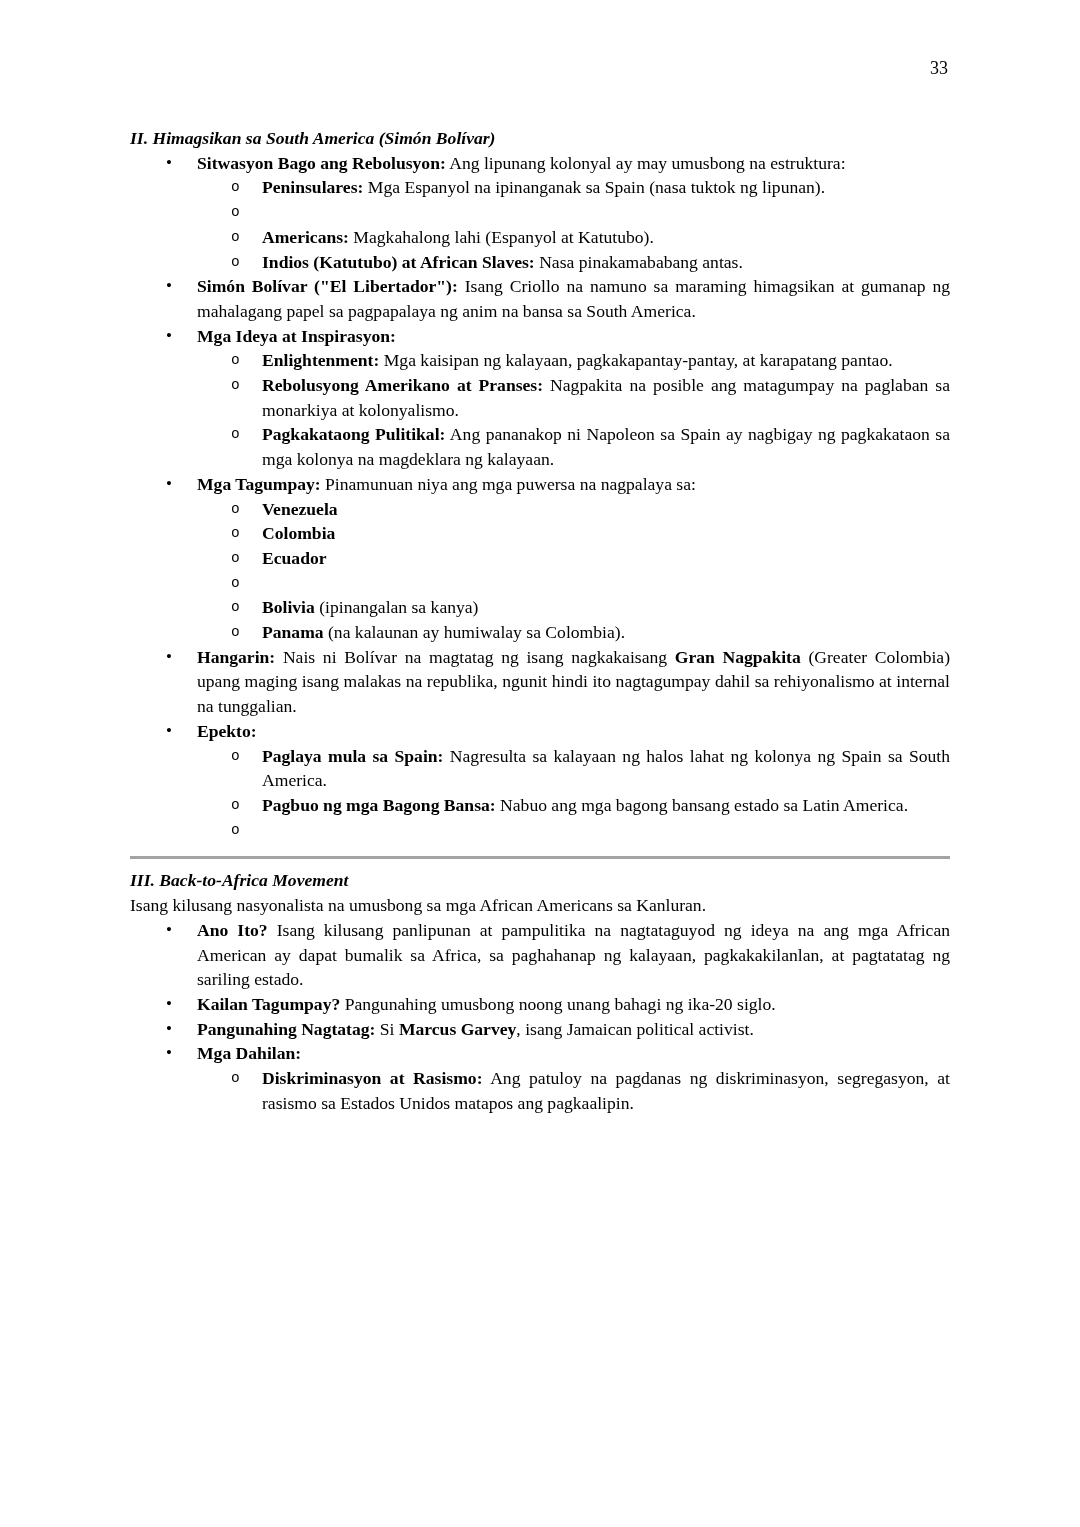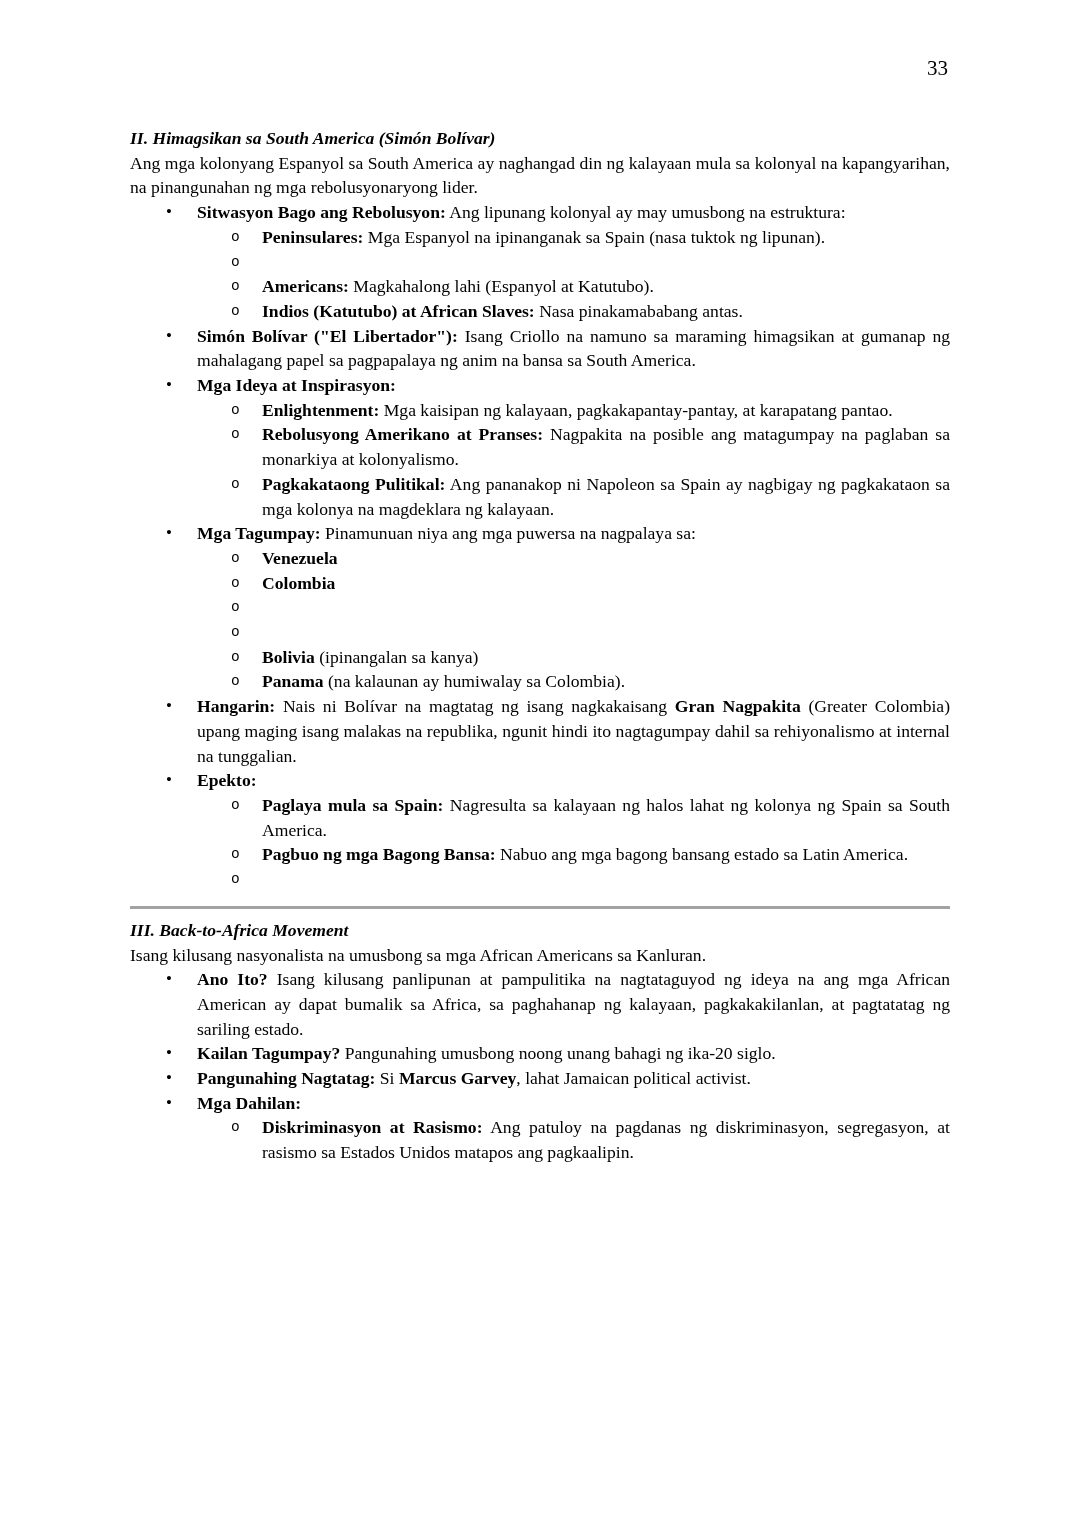--- a/index.html
+++ b/index.html
@@ -13,21 +13,21 @@
     height: 1527px;
     background: #ffffff;
     font-family: "Liberation Serif", "DejaVu Serif", serif;
     color: #000000;
     overflow: hidden;
   }
   .page-number {
     position: absolute;
     top: 56px;
     right: 132px;
-    font-size: 21px;
+    font-size: 18px;
     line-height: 24px;
   }
   .content {
     position: absolute;
     top: 126px;
     left: 130px;
     width: 820px;
     font-size: 17.6px;
     line-height: 24.7px;
   }
@@ -68,21 +68,20 @@
     margin: 14px 0 9px 0;
   }
 </style>
 </head>
 <body>
 
 <div class="page">
   <div class="page-number">33</div>
   <div class="content" id="doc-body">
       <div class="section-heading">II. Himagsikan sa South America (Simón Bolívar)</div>
-      <div class="intro">Ang mga kolonyang Espanyol sa South America ay naghangad din ng kalayaan mula sa kolonyal na kapangyarihan, na pinangunahan ng mga rebolusyonaryong lider.</div>
       <div class="li l1">
         <span class="bullet">•</span>
         <div class="li-text"><span class="b">Sitwasyon Bago ang Rebolusyon:</span><span> Ang lipunang kolonyal ay may umusbong na estruktura:</span></div>
       </div>
       <div class="li l2">
         <span class="bullet">o</span>
         <div class="li-text"><span class="b">Peninsulares:</span><span> Mga Espanyol na ipinanganak sa Spain (nasa tuktok ng lipunan).</span></div>
       </div>
       <div class="li l2">
         <span class="bullet">o</span>
@@ -122,20 +121,21 @@
       <div class="li l2">
         <span class="bullet">o</span>
         <div class="li-text"><span class="b">Venezuela</span></div>
       </div>
       <div class="li l2">
         <span class="bullet">o</span>
         <div class="li-text"><span class="b">Colombia</span></div>
       </div>
       <div class="li l2">
         <span class="bullet">o</span>
+        <div class="li-text"><span class="b">Ecuador</span></div>
       </div>
       <div class="li l2">
         <span class="bullet">o</span>
       </div>
       <div class="li l2">
         <span class="bullet">o</span>
         <div class="li-text"><span class="b">Bolivia</span><span> (ipinangalan sa kanya)</span></div>
       </div>
       <div class="li l2">
         <span class="bullet">o</span>
@@ -166,21 +166,21 @@
       <div class="li l1">
         <span class="bullet">•</span>
         <div class="li-text"><span class="b">Ano Ito?</span><span> Isang kilusang panlipunan at pampulitika na nagtataguyod ng ideya na ang mga African American ay dapat bumalik sa Africa, sa paghahanap ng kalayaan, pagkakakilanlan, at pagtatatag ng sariling estado.</span></div>
       </div>
       <div class="li l1">
         <span class="bullet">•</span>
         <div class="li-text"><span class="b">Kailan Tagumpay?</span><span> Pangunahing umusbong noong unang bahagi ng ika-20 siglo.</span></div>
       </div>
       <div class="li l1">
         <span class="bullet">•</span>
-        <div class="li-text"><span class="b">Pangunahing Nagtatag:</span><span> Si </span><span class="b">Marcus Garvey</span><span>, lahat Jamaican political activist.</span></div>
+        <div class="li-text"><span class="b">Pangunahing Nagtatag:</span><span> Si </span><span class="b">Marcus Garvey</span><span>, isang Jamaican political activist.</span></div>
       </div>
       <div class="li l1">
         <span class="bullet">•</span>
         <div class="li-text"><span class="b">Mga Dahilan:</span></div>
       </div>
       <div class="li l2">
         <span class="bullet">o</span>
         <div class="li-text"><span class="b">Diskriminasyon at Rasismo:</span><span> Ang patuloy na pagdanas ng diskriminasyon, segregasyon, at rasismo sa Estados Unidos matapos ang pagkaalipin.</span></div>
       </div>
     </div>

